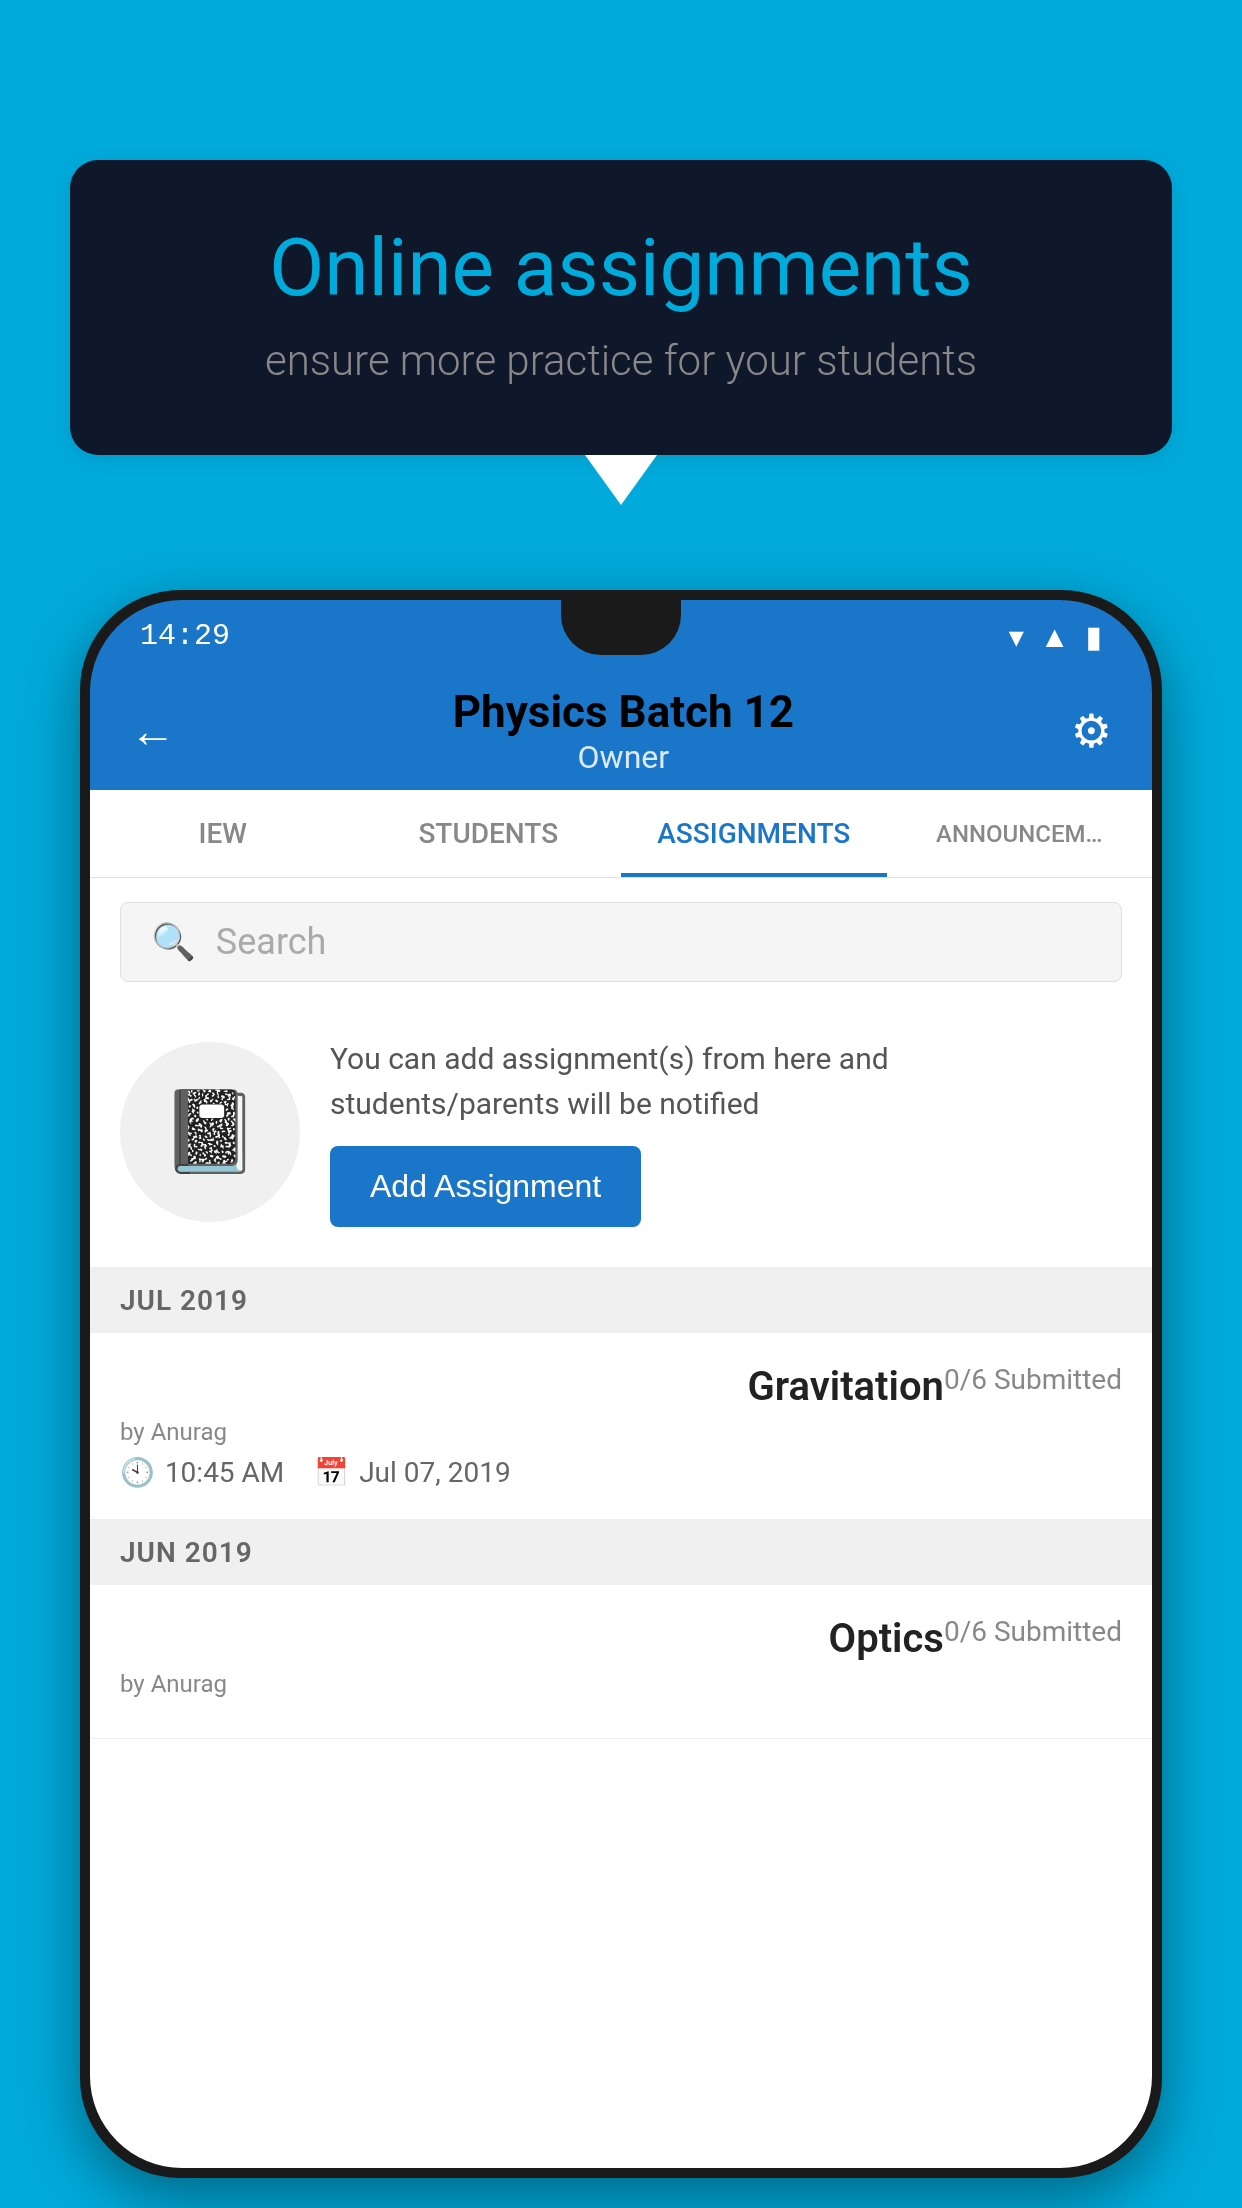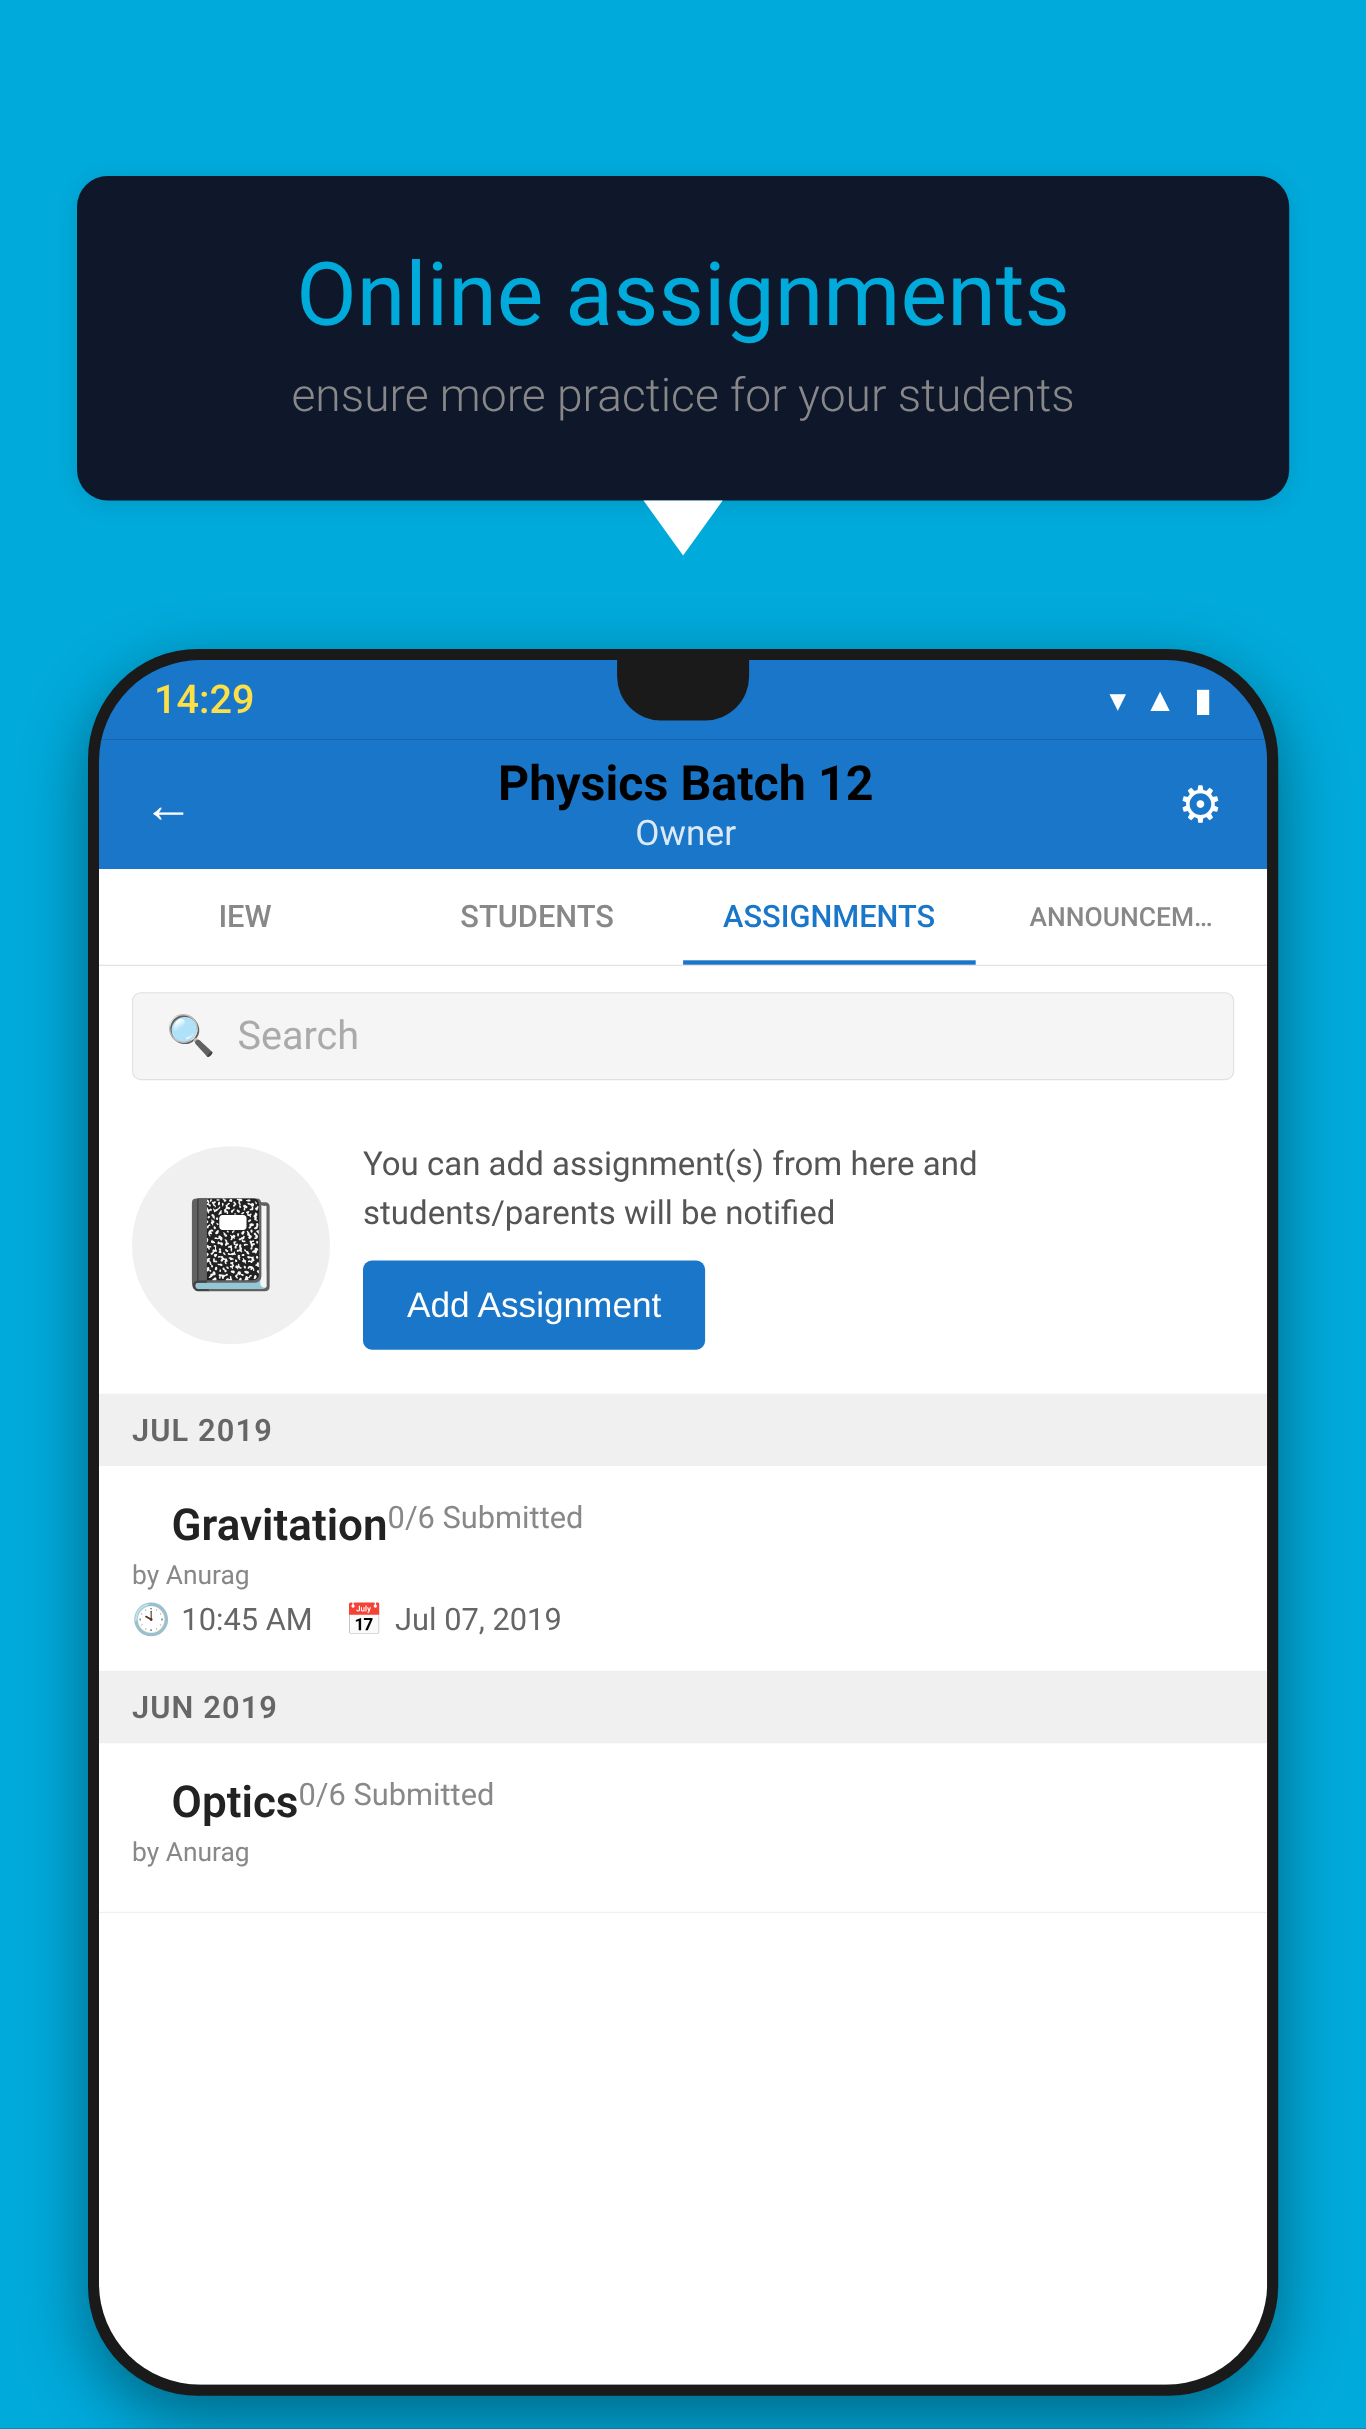--- a/index.html
+++ b/index.html
@@ -75,23 +75,24 @@
     .status-bar {
       background: #1976C8;
       height: 72px;
       display: flex;
       align-items: center;
       justify-content: space-between;
       padding: 0 50px;
       position: relative;
     }
     .status-time {
-      color: #fde047;
-      font-size: 36px;
+      color: #ffffff;
+      font-size: 30px;
       font-weight: 500;
+      font-family: Liberation Mono, monospace;
     }
     .status-icons {
       display: flex;
       align-items: center;
       gap: 16px;
     }
     .wifi-icon, .signal-icon, .battery-icon {
       color: white;
       font-size: 30px;
     }
@@ -250,24 +251,23 @@
     }
 
     
     .assignment-item {
       background: white;
       padding: 30px 30px;
       border-bottom: 1px solid #eee;
     }
     .assignment-top-row {
       display: flex;
-      justify-content: flex-start;
+      justify-content: flex-end;
       align-items: flex-start;
       margin-bottom: 8px;
-      margin-left: 36px;
     }
     .assignment-name {
       font-size: 40px;
       font-weight: 600;
       color: #222;
     }
     .assignment-submitted {
       font-size: 28px;
       color: #888;
     }

